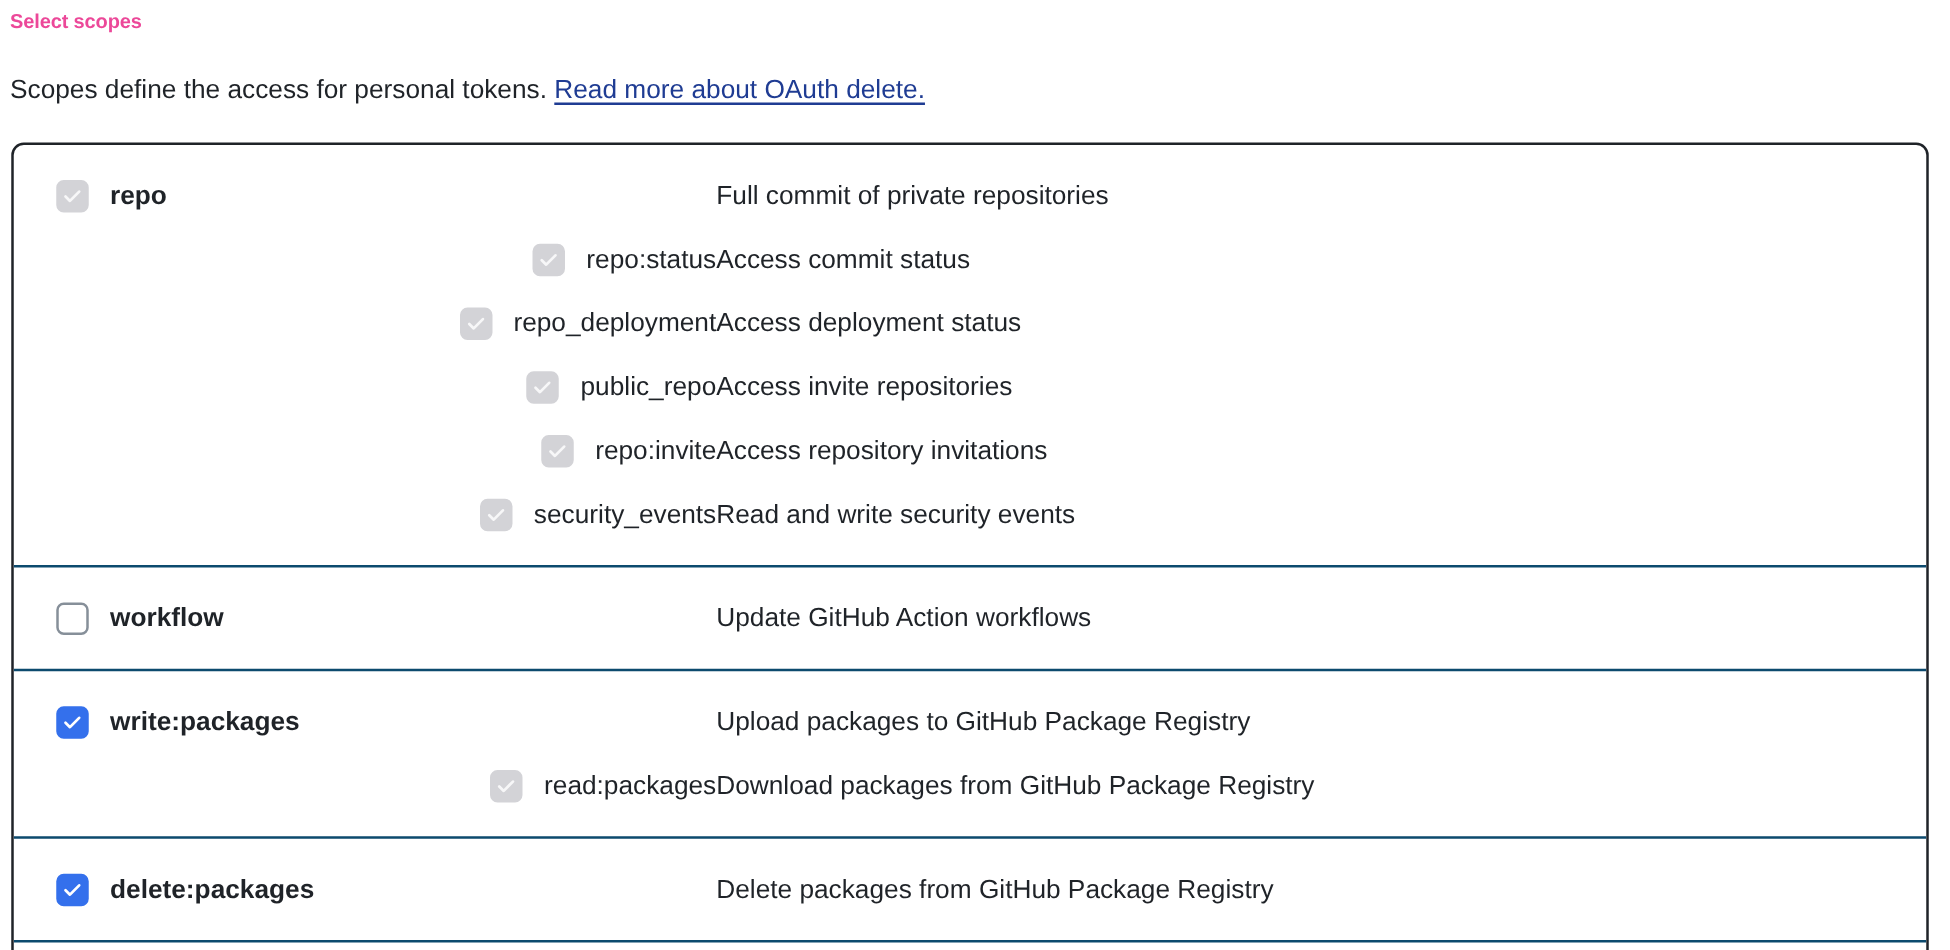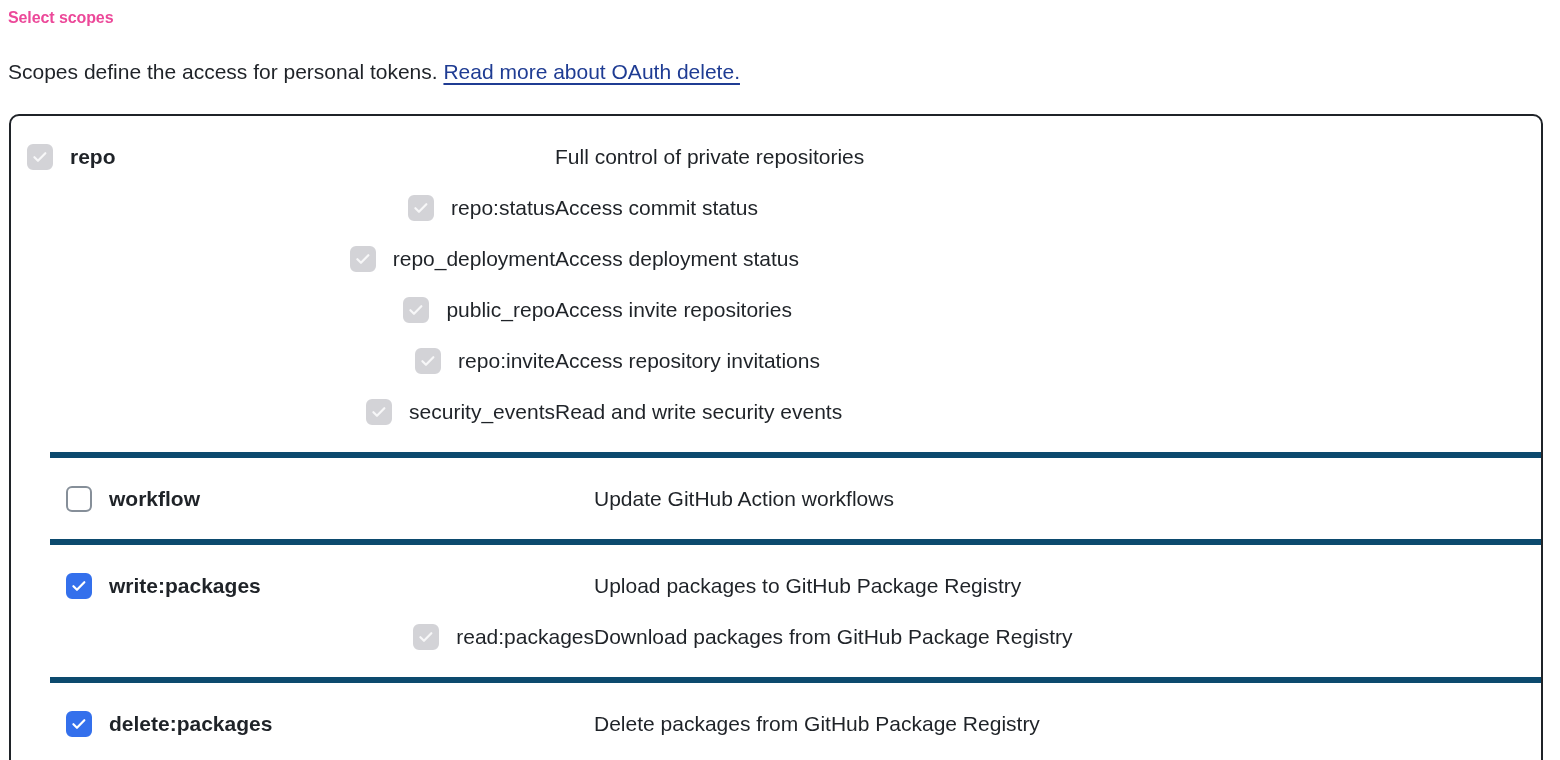--- a/index.html
+++ b/index.html
@@ -54,25 +54,24 @@
     border: 2px solid #1f2328;
     border-radius: 10px;
     box-sizing: border-box;
     background: #ffffff;
     overflow: hidden;
   }
   .scope-group {
     position: relative;
   }
   .scope-group + .scope-group {
-    border-top: 6px solid #0c4a6e;
-    margin-left: 39px;
+    border-top: 2px solid #0c4a6e;
   }
   .group-pad {
-    padding: 15px 0 15px 0;
+    padding: 15px 0 15px 18px;
   }
 
   .scope-row {
     display: flex;
     align-items: center;
     height: 51px;
     padding: 0;
     box-sizing: border-box;
   }
   .scope-row .name-cell {
@@ -160,21 +159,21 @@
       <div class="group-pad">
         <div class="scope-row parent">
           <div class="name-cell">
             <span class="cb disabled">
               <svg class="tick" viewBox="0 0 26 26" aria-hidden="true">
                 <path d="M6.4 13.3 L10.6 17.4 L19.3 8.6"></path>
               </svg>
             </span>
             <span class="scope-label">repo</span>
           </div>
-          <div class="desc-cell">Full control of private repositories</div>
+          <div class="desc-cell">Full commit of private repositories</div>
         </div>
         <div class="scope-row child">
           <div class="name-cell">
             <span class="cb disabled">
               <svg class="tick" viewBox="0 0 26 26" aria-hidden="true">
                 <path d="M6.4 13.3 L10.6 17.4 L19.3 8.6"></path>
               </svg>
             </span>
             <span class="scope-label">repo:status</span>
           </div>

